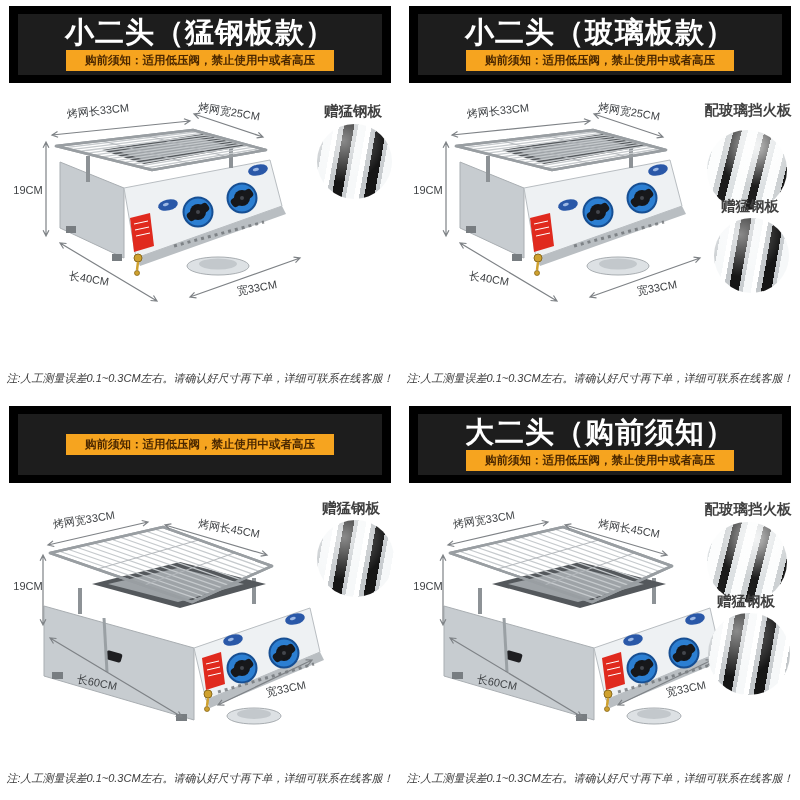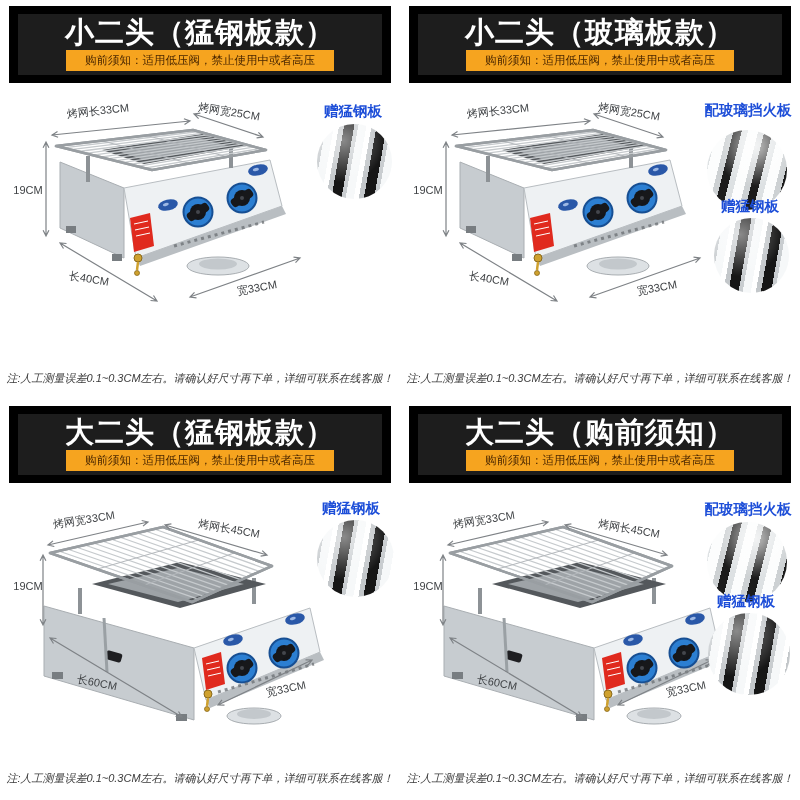--- a/index.html
+++ b/index.html
@@ -11,21 +11,21 @@
   .quad{position:absolute;width:400px;height:400px;overflow:hidden;background:#fff;}
   .q0{left:0;top:0}.q1{left:400px;top:0}.q2{left:0;top:400px}.q3{left:400px;top:400px}
 
   
   .q-header{position:absolute;left:9px;right:9px;top:6px;height:77px;background:#000;
     padding:8px 9px;box-sizing:border-box;}
   .q-header-inner{height:100%;background:var(--header-bg,#1d1d1d);display:flex;flex-direction:column;
     align-items:center;justify-content:center;gap:3px;}
   .q-title{font-size:29px;font-weight:700;color:#ffffff;line-height:1;letter-spacing:1px;white-space:nowrap;}
   .q-notice{background:var(--notice-bg,#f6a41f);color:var(--notice-text,#4a2700);font-size:11.5px;
-    font-weight:400;padding:2px 19px;line-height:1.5;white-space:nowrap;}
+    font-weight:700;padding:2px 19px;line-height:1.5;white-space:nowrap;}
 
   
   .grill-holder{position:absolute;}
   .q-small .grill-holder{left:22px;top:106px;width:300px;height:215px;}
   .q-large .grill-holder{left:8px;top:122px;width:330px;height:235px;}
   .dims-holder{position:absolute;left:0;top:0;width:400px;height:400px;pointer-events:none;}
   .grill-holder svg,.dims-holder svg{display:block;}
 
   
   .dim{position:absolute;font-size:11px;color:#3f4245;white-space:nowrap;font-weight:500;
@@ -36,21 +36,21 @@
   .q-small .d-bl{left:89px;top:279px;--r:9deg}
   .q-small .d-bw{left:257px;top:288px;--r:-10deg}
   .q-large .d-ga{left:84px;top:120px;--r:-9deg}
   .q-large .d-gb{left:229px;top:129px;--r:10deg}
   .q-large .d-h {left:28px;top:186px}
   .q-large .d-bl{left:97px;top:283px;--r:11deg}
   .q-large .d-bw{left:286px;top:289px;--r:-12deg}
 
   
   .inset-label{position:absolute;transform:translate(-50%,-50%);font-size:14.5px;font-weight:700;
-    color:#1d4ed8;white-space:nowrap;}
+    color:#404040;white-space:nowrap;}
   .inset-circle{position:absolute;border-radius:50%;}
   .steel{background:
     radial-gradient(circle at 35% 22%, rgba(255,255,255,.5), rgba(255,255,255,0) 55%),
     repeating-linear-gradient(100deg,#161616 0 5px,#c9cdd0 5px 9px,#f6f8f9 9px 17px,#ffffff 17px 22px,#c3c7ca 22px 27px,#161616 27px 32px);}
   .glass{background:
     radial-gradient(circle at 60% 20%, rgba(255,255,255,.75), rgba(255,255,255,0) 50%),
     repeating-linear-gradient(104deg,#1c1c1c 0 4px,#dde1e3 4px 10px,#fcfdfd 10px 20px,#cdd1d3 20px 26px,#1c1c1c 26px 30px);}
   .q0 .i0l{left:353px;top:111px}.q0 .i0c{left:317px;top:124px;width:75px;height:75px}
   .q1 .i0l{left:348px;top:110px}.q1 .i0c{left:307px;top:130px;width:80px;height:80px}
   .q1 .i1l{left:350px;top:206px}.q1 .i1c{left:314px;top:218px;width:75px;height:75px}
@@ -217,21 +217,20 @@
   <div class="inset-label i0l">配玻璃挡火板</div>
   <div class="inset-circle glass i0c"></div>
   <div class="inset-label i1l">赠猛钢板</div>
   <div class="inset-circle steel i1c"></div>
   <div class="q-note">注:人工测量误差0.1~0.3CM左右。请确认好尺寸再下单，详细可联系在线客服！</div>
 </div>
 
 <div class="quad q2 q-large">
   <div class="q-header">
     <div class="q-header-inner">
-      <div class="q-title">大二头（猛钢板款）</div>
       <div class="q-notice">购前须知：适用低压阀，禁止使用中或者高压</div>
     </div>
   </div>
   <div class="grill-holder">
       <svg viewBox="0 0 330 235" width="330" height="235" xmlns="http://www.w3.org/2000/svg">
   <polygon points="36,84 186,126 186,198 36,154" fill="#c7ccd0" stroke="#a9aeb2" stroke-width="1"></polygon>
   <rect x="44" y="150" width="11" height="7" fill="#787d81"></rect>
   <rect x="168" y="192" width="11" height="7" fill="#787d81"></rect>
   <rect x="98" y="130" width="16" height="9" rx="2" fill="#1f1f22" transform="rotate(16 106 134)"></rect>
   <line x1="96" y1="96" x2="99" y2="150" stroke="#9aa0a4" stroke-width="3"></line>

